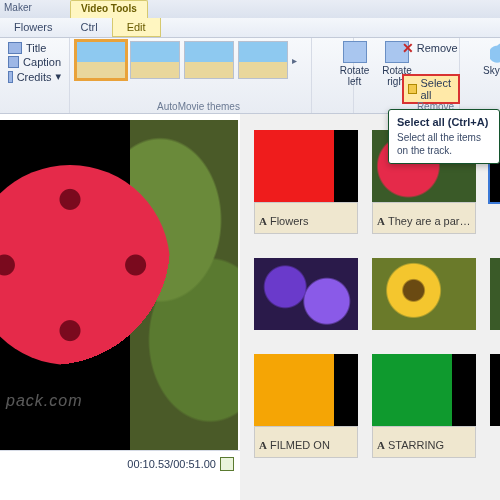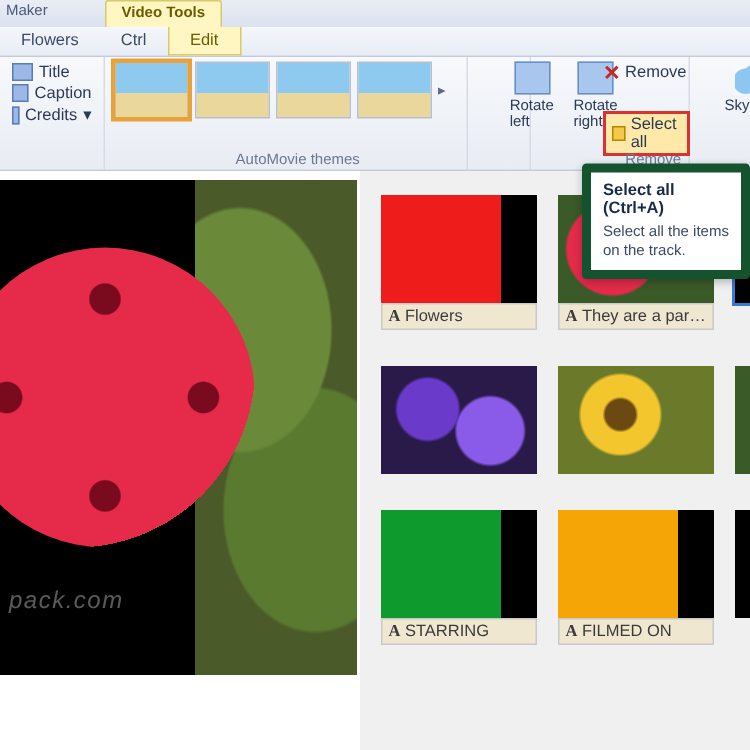--- a/index.html
+++ b/index.html
@@ -16,28 +16,28 @@
 
   .ribbon { height: 76px; background: linear-gradient(to bottom,#f7f9fc,#e8ecf3); border-bottom: 1px solid #c3cad8; display: flex; position: relative; }
   .group { border-right: 1px solid #d6dbe6; padding: 3px 6px 0 6px; position: relative; }
   .group-label { position:absolute; bottom:1px; left:16px; right:0; text-align:center; font-size:10px; color:#6b7a93; }
   .small-btn { display:flex; align-items:center; gap:4px; font-size:11px; color:#2a3a58; padding:1px 2px; }
   .small-btn .ic { width:14px; height:12px; background:#9db7e6; border:1px solid #5a7db8; display:inline-block; }
   .theme-row { display:flex; gap:4px; }
   .theme-thumb { width:50px; height:38px; border:1px solid #b8c0cf; background:linear-gradient(to bottom,#8ec9f0 55%,#e9d79c 55%); }
   .theme-thumb.sel { outline:3px solid #e9a23a; outline-offset:-1px; }
   .theme-thumb.wide { width:50px; }
-  .bigbtn { width:38px; font-size:10px; color:#2a3a58;margin-left:44px; }
+  .bigbtn { width:38px; text-align:center; font-size:10px; color:#2a3a58;margin-left:44px; }
   .bigbtn .ic { width:24px; height:22px; margin:0 auto 2px auto; background:#a9c6ef; border:1px solid #6a8fc4; }
   .remove-btn { display:flex; align-items:center; gap:3px; font-size:11px; color:#2a3a58; }
   .remove-btn .x { color:#c62828; font-weight:bold; font-size:14px; }
   .select-all-btn { display:inline-flex; align-items:center; gap:3px; font-size:11px; color:#2a3a58; padding:1px 4px; border:2px solid #d83232; background:#ffe9a8; margin-top:18px; }
   .select-all-btn .sic { width:12px; height:10px; background:#f2c94c; border:1px solid #b08900; display:inline-block; }
 
-  .tooltip { position:absolute; left:388px; top:109px; width:112px; background:#fff; border:6px solid #14532d; border-radius:3px; box-shadow:0 2px 6px rgba(0,0,0,.25); padding:6px 8px; z-index:50; }
+  .tooltip { position:absolute; left:388px; top:109px; width:112px; background:#fff; border:1px solid #14532d; border-radius:3px; box-shadow:0 2px 6px rgba(0,0,0,.25); padding:6px 8px; z-index:50; }
   .tooltip .tt-title { font-size:11px; font-weight:bold; color:#1a2a4a; margin-bottom:3px; }
   .tooltip .tt-body { font-size:10px; color:#3a4a68; line-height:1.3; }
 
   .content { display:flex; height:386px; }
   .preview { width:240px; padding-top:6px; position:relative; }
   .preview-frame { width:238px; height:330px; background:#000; position:relative; overflow:hidden;text-align:right; }
   .flower { position:absolute; left:-30px; top:45px; width:200px; height:200px; border-radius:50%; background:radial-gradient(circle at 40% 40%, #e52a4a 0 120px, transparent 120px); }
   .flower::before { content:""; position:absolute; inset:18px; border-radius:50%; background:
      radial-gradient(circle at 10% 50%, #7a0a1e 0 10px, transparent 11px),
      radial-gradient(circle at 90% 50%, #7a0a1e 0 10px, transparent 11px),
@@ -57,21 +57,21 @@
   .sb-row { display:flex; gap:14px; margin-bottom:24px; }
   .clip { width:104px; }
   .clip-thumb { width:104px; height:72px; background:#000; position:relative; }
   .clip-thumb.red::after { content:""; position:absolute; left:0; top:0; width:80px; height:72px; background:#ef1c1c; }
   .clip-thumb.flowerthumb { background: radial-gradient(circle at 35% 50%, #e52a4a 0 30px, transparent 32px), #3a5a28; }
   .clip-thumb.purple { background: radial-gradient(circle at 30% 40%, #6a3acb 0 20px, transparent 22px), radial-gradient(circle at 70% 60%, #8a5ae8 0 22px, transparent 24px), #2a1a4a; }
   .clip-thumb.sunflower { background: radial-gradient(circle at 40% 45%, #6a4a12 0 10px, transparent 12px), radial-gradient(circle at 40% 45%, #f4c62e 0 26px, transparent 28px), #6a7a2a; }
   .clip-thumb.green::after { content:""; position:absolute; left:0; top:0; width:80px; height:72px; background:#0f9a2e; }
   .clip-thumb.orange::after { content:""; position:absolute; left:0; top:0; width:80px; height:72px; background:#f5a505; }
   .clip.selected .clip-thumb { outline:2px solid #3a78d6; }
-  .clip-caption { border:1px solid #c9c9c9; background:#efe7cf; font-size:11px; color:#3a3a3a; padding:2px 4px; height:18px; white-space:nowrap; overflow:hidden; text-overflow:ellipsis; }
+  .clip-caption { border:1px solid #c9c9c9; background:#efe7cf; font-size:11px; color:#3a3a3a; padding:12px 4px; height:32px; white-space:nowrap; overflow:hidden; text-overflow:ellipsis; }
   .clip-caption .A { font-weight:bold; font-family:Georgia,serif; margin-right:3px; }
   .partial { width:28px; }
   .partial .clip-thumb { width:28px; }
 </style>
 </head>
 <body>
 
 <div class="titlebar-left">Maker</div>
 <div class="tab-strip">
   <div class="tab active">Video Tools</div>
@@ -143,20 +143,24 @@
   <div class="tt-body">Select all the items on the track.</div>
 </div>
 
 <div class="content">
   <div class="preview">
     <div class="preview-frame">
       <div class="leafbg"></div>
       <div class="flower"></div>
       <div class="watermark">pack.com</div>
     </div>
+    <div class="time-bar">
+      <span class="txt">00:10.53/00:51.00</span>
+      <span class="sq"></span>
+    </div>
   </div>
 
   <div class="storyboard">
     <div class="sb-row">
       <div class="clip">
         <div class="clip-thumb red"></div>
         <div class="clip-caption"><span class="A">A</span><span>Flowers</span></div>
       </div>
       <div class="clip">
         <div class="clip-thumb flowerthumb"></div>
@@ -172,25 +176,25 @@
       </div>
       <div class="clip">
         <div class="clip-thumb sunflower"></div>
       </div>
       <div class="clip partial">
         <div class="clip-thumb" style="background:#3a5a28"></div>
       </div>
     </div>
     <div class="sb-row">
       <div class="clip">
+        <div class="clip-thumb orange"></div>
+        <div class="clip-caption"><span class="A">A</span><span>FILMED ON</span></div>
+      </div>
+      <div class="clip">
         <div class="clip-thumb green"></div>
         <div class="clip-caption"><span class="A">A</span><span>STARRING</span></div>
       </div>
-      <div class="clip">
-        <div class="clip-thumb orange"></div>
-        <div class="clip-caption"><span class="A">A</span><span>FILMED ON</span></div>
-      </div>
       <div class="clip partial">
         <div class="clip-thumb" style="background:#000"></div>
       </div>
     </div>
   </div>
 </div>
 
 </body></html>

